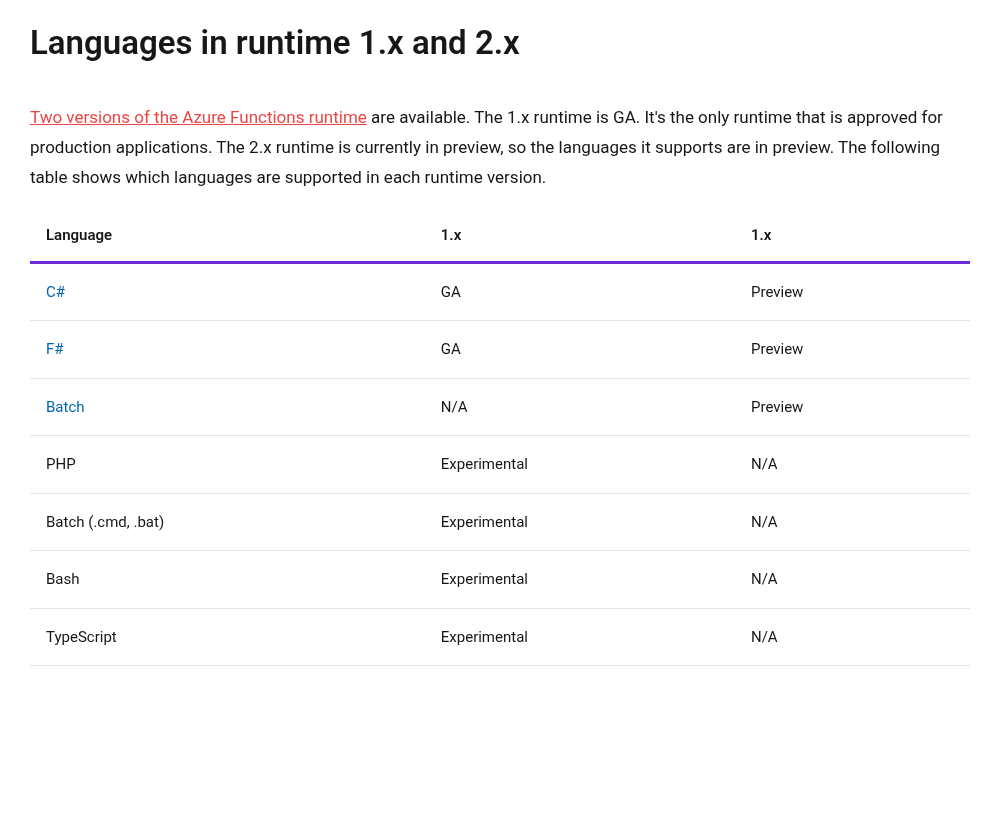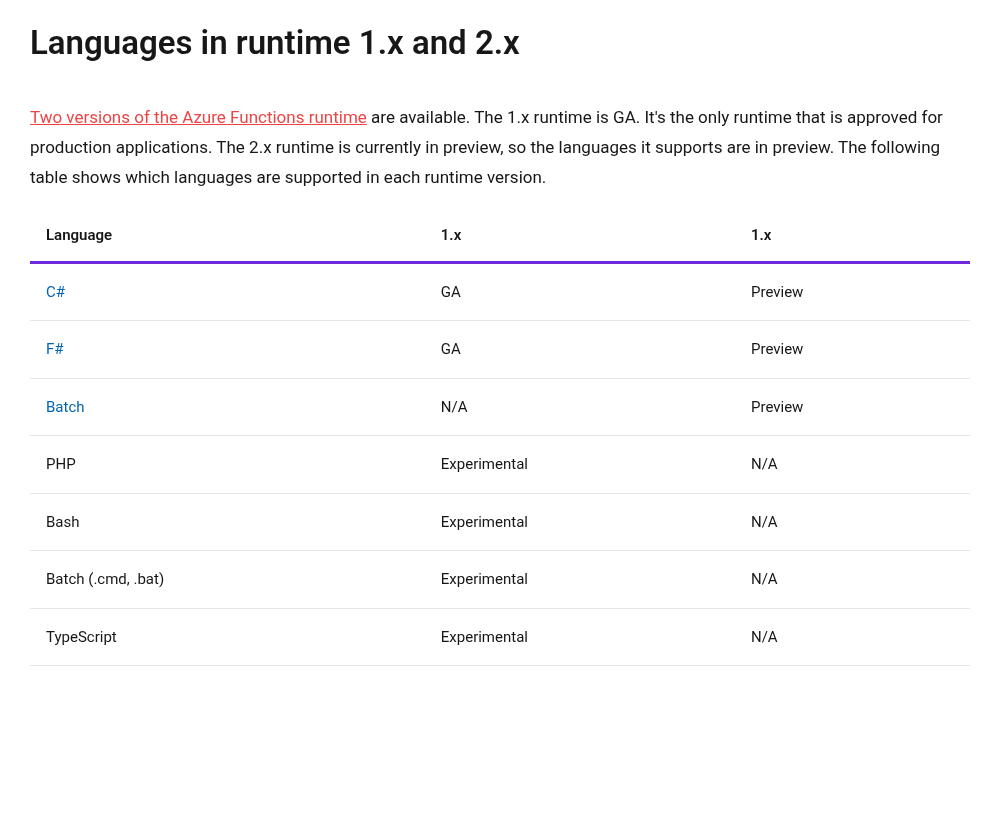--- a/index.html
+++ b/index.html
@@ -90,26 +90,26 @@
         <td class="lang-cell col-lang"><a href="#">Batch</a></td>
         <td class="col-1x">N/A</td>
         <td class="col-2x">Preview</td>
       </tr>
       <tr>
         <td class="lang-cell col-lang"><span>PHP</span></td>
         <td class="col-1x">Experimental</td>
         <td class="col-2x">N/A</td>
       </tr>
       <tr>
-        <td class="lang-cell col-lang"><span>Bash</span></td>
+        <td class="lang-cell col-lang"><span>Batch (.cmd, .bat)</span></td>
         <td class="col-1x">Experimental</td>
         <td class="col-2x">N/A</td>
       </tr>
       <tr>
-        <td class="lang-cell col-lang"><span>Batch (.cmd, .bat)</span></td>
+        <td class="lang-cell col-lang"><span>Bash</span></td>
         <td class="col-1x">Experimental</td>
         <td class="col-2x">N/A</td>
       </tr>
       <tr>
         <td class="lang-cell col-lang"><span>TypeScript</span></td>
         <td class="col-1x">Experimental</td>
         <td class="col-2x">N/A</td>
       </tr>
     </tbody>
 </table>

